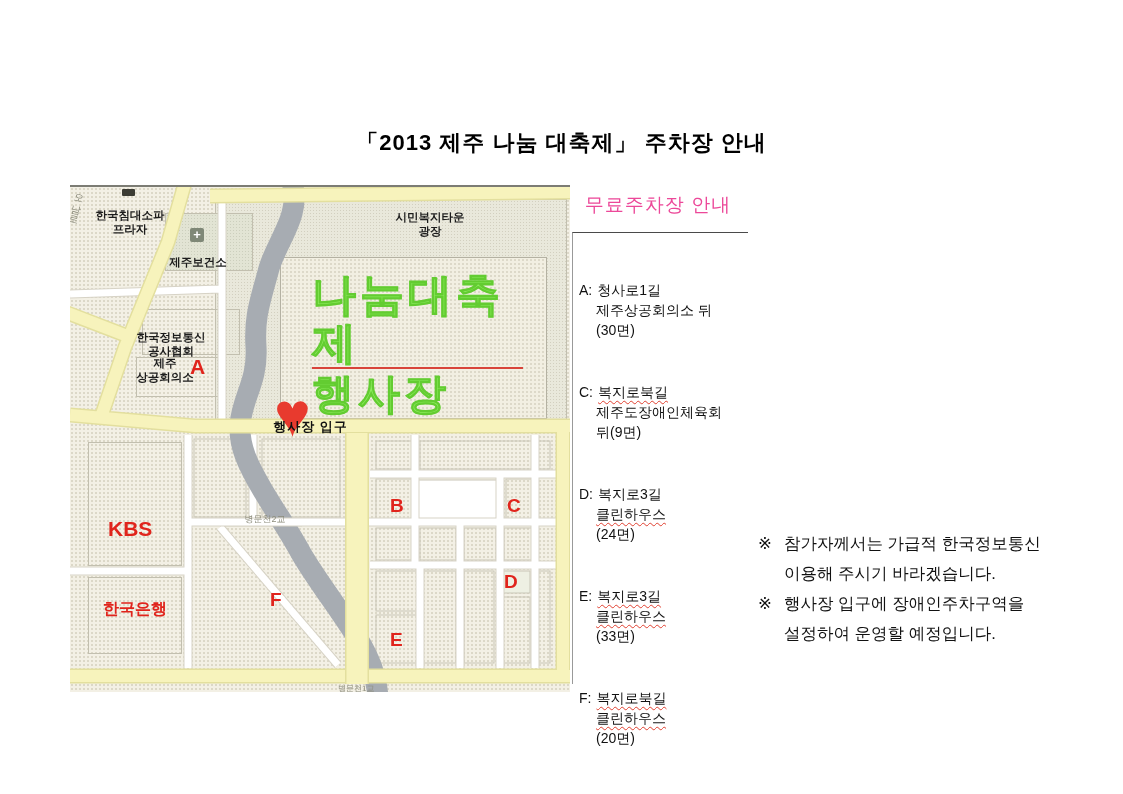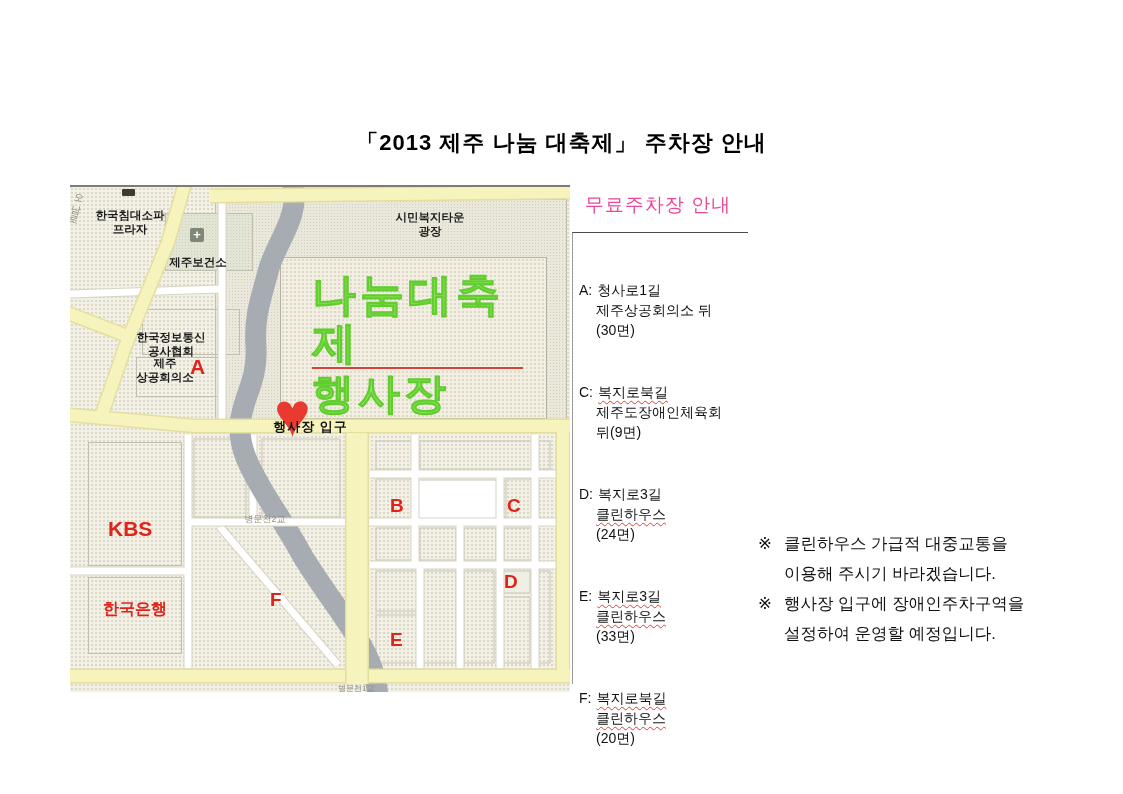--- a/index.html
+++ b/index.html
@@ -160,21 +160,21 @@
       <div class="pl2 sp" style="display:table;">클린하우스</div>
       <div class="pl2">(20면)</div>
     </div>
   </div>
 </div>
 
 <div class="abs" id="notes">
   <div class="note">
     <span class="nmark">※</span>
     <div class="ntext">
-      <div>클린하우스 가급적 대중교통을</div>
+      <div>참가자께서는 가급적 한국정보통신</div>
       <div>이용해 주시기 바라겠습니다.</div>
     </div>
   </div>
   <div class="note">
     <span class="nmark">※</span>
     <div class="ntext">
       <div>행사장 입구에 장애인주차구역을</div>
       <div>설정하여 운영할 예정입니다.</div>
     </div>
   </div>

